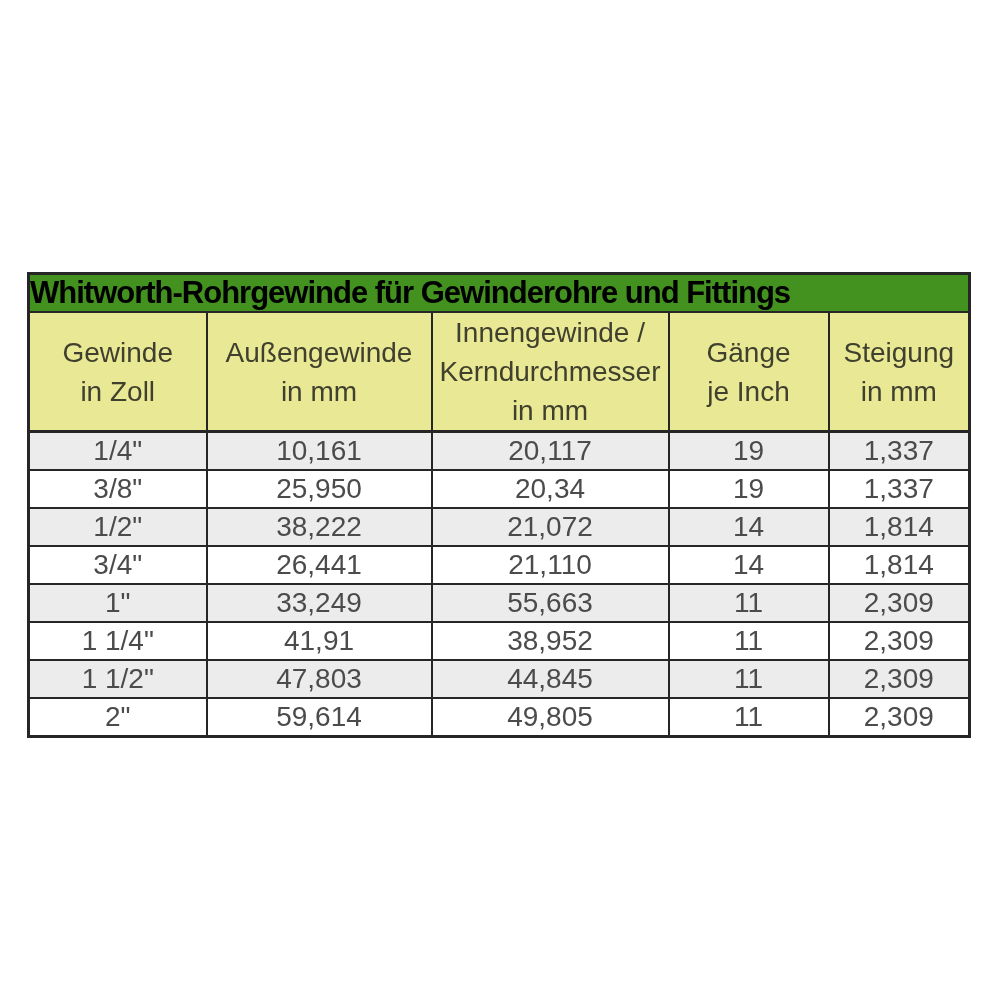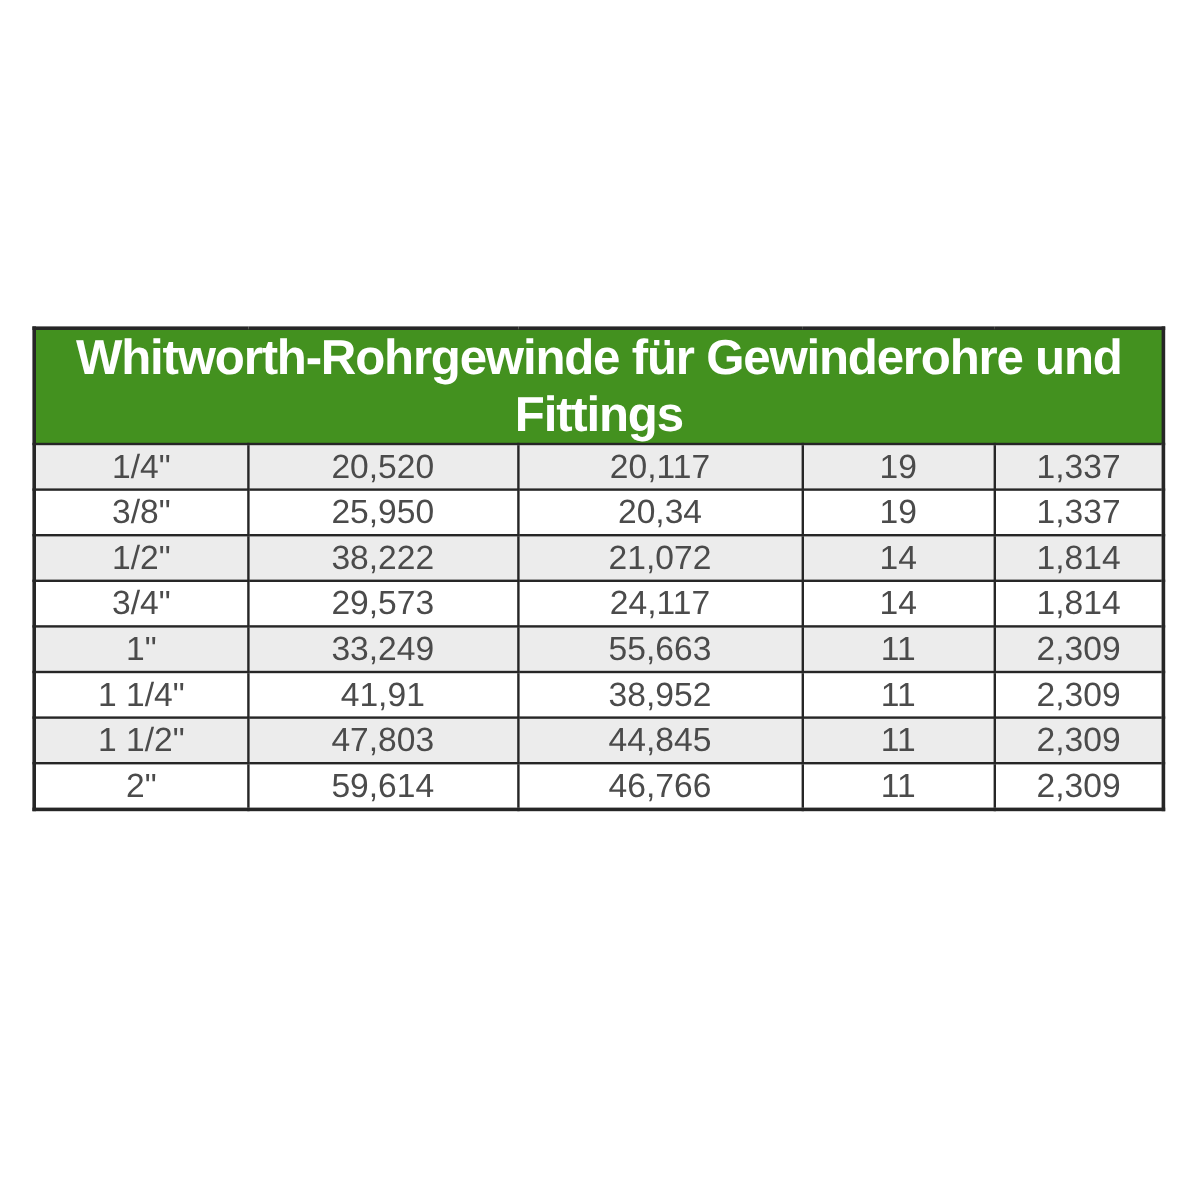--- a/index.html
+++ b/index.html
@@ -25,26 +25,26 @@
     border: 3px solid #262626;
   }
   .thread-table th,
   .thread-table td {
     border: 2px solid #262626;
     padding: 0;
     margin: 0;
   }
   .title-cell {
     background: #43911f;
-    color: #ffffff;
+    color: #000000;
     font-weight: bold;
-    font-size: 41px;
+    font-size: 31px;
     letter-spacing: -1px;
     height: 34px;
-    text-align: center;
+    text-align: left;
     vertical-align: middle;
     border-bottom: 3px solid #262626;
   }
   .col-header-row th {
     background: #e9e894;
     color: #40402f;
     font-weight: normal;
     font-size: 28px;
     line-height: 39px;
     white-space: pre-line;
@@ -74,47 +74,60 @@
       <col style="width:178px">
       <col style="width:225px">
       <col style="width:237px">
       <col style="width:160px">
       <col style="width:141px">
     </colgroup>
     <thead>
       <tr>
         <th colspan="5" class="title-cell">Whitworth-Rohrgewinde für Gewinderohre und Fittings</th>
       </tr>
+      <tr class="col-header-row">
+        <th>Gewinde
+in Zoll</th>
+        <th>Außengewinde
+in mm</th>
+        <th>Innengewinde /
+Kerndurchmesser
+in mm</th>
+        <th>Gänge
+je Inch</th>
+        <th>Steigung
+in mm</th>
+      </tr>
     </thead>
     <tbody>
       <tr class="alt">
         <td>1/4"</td>
-        <td>20,520</td>
+        <td>10,161</td>
         <td>20,117</td>
         <td>19</td>
         <td>1,337</td>
       </tr>
       <tr>
         <td>3/8"</td>
         <td>25,950</td>
         <td>20,34</td>
         <td>19</td>
         <td>1,337</td>
       </tr>
       <tr class="alt">
         <td>1/2"</td>
         <td>38,222</td>
         <td>21,072</td>
         <td>14</td>
         <td>1,814</td>
       </tr>
       <tr>
         <td>3/4"</td>
-        <td>29,573</td>
-        <td>24,117</td>
+        <td>26,441</td>
+        <td>21,110</td>
         <td>14</td>
         <td>1,814</td>
       </tr>
       <tr class="alt">
         <td>1"</td>
         <td>33,249</td>
         <td>55,663</td>
         <td>11</td>
         <td>2,309</td>
       </tr>
@@ -128,19 +141,19 @@
       <tr class="alt">
         <td>1 1/2"</td>
         <td>47,803</td>
         <td>44,845</td>
         <td>11</td>
         <td>2,309</td>
       </tr>
       <tr>
         <td>2"</td>
         <td>59,614</td>
-        <td>46,766</td>
+        <td>49,805</td>
         <td>11</td>
         <td>2,309</td>
       </tr>
     </tbody>
   </table>
 </div>
 
 </body></html>

